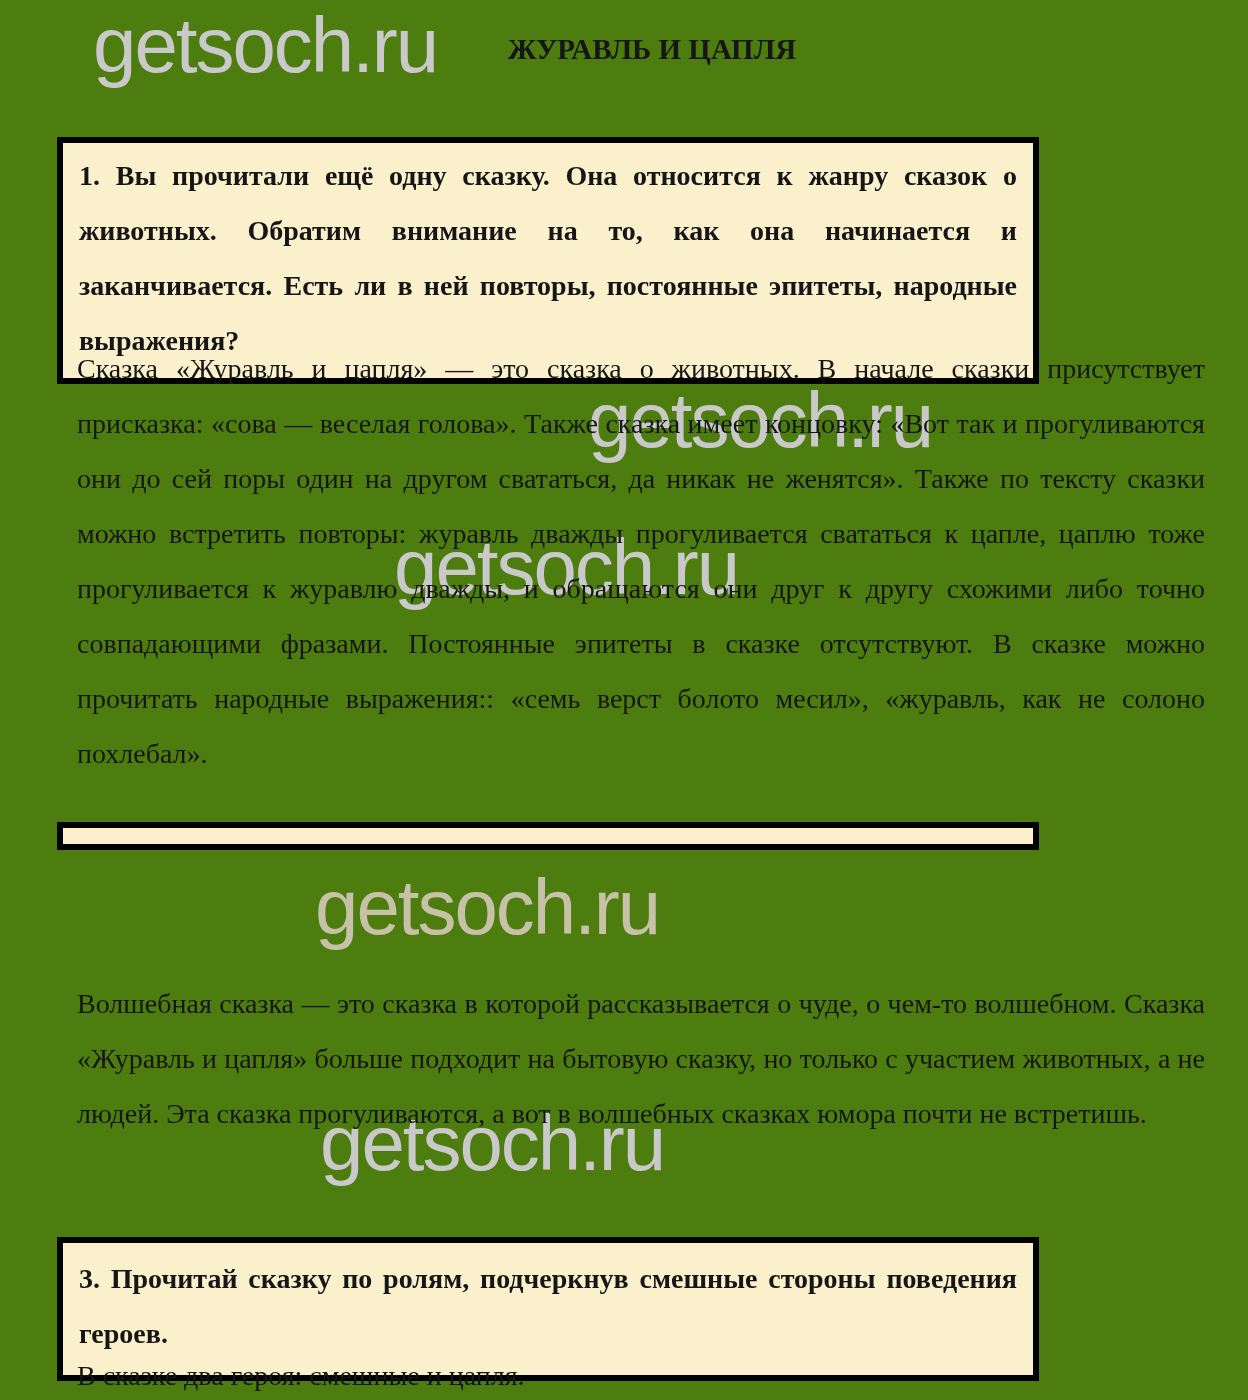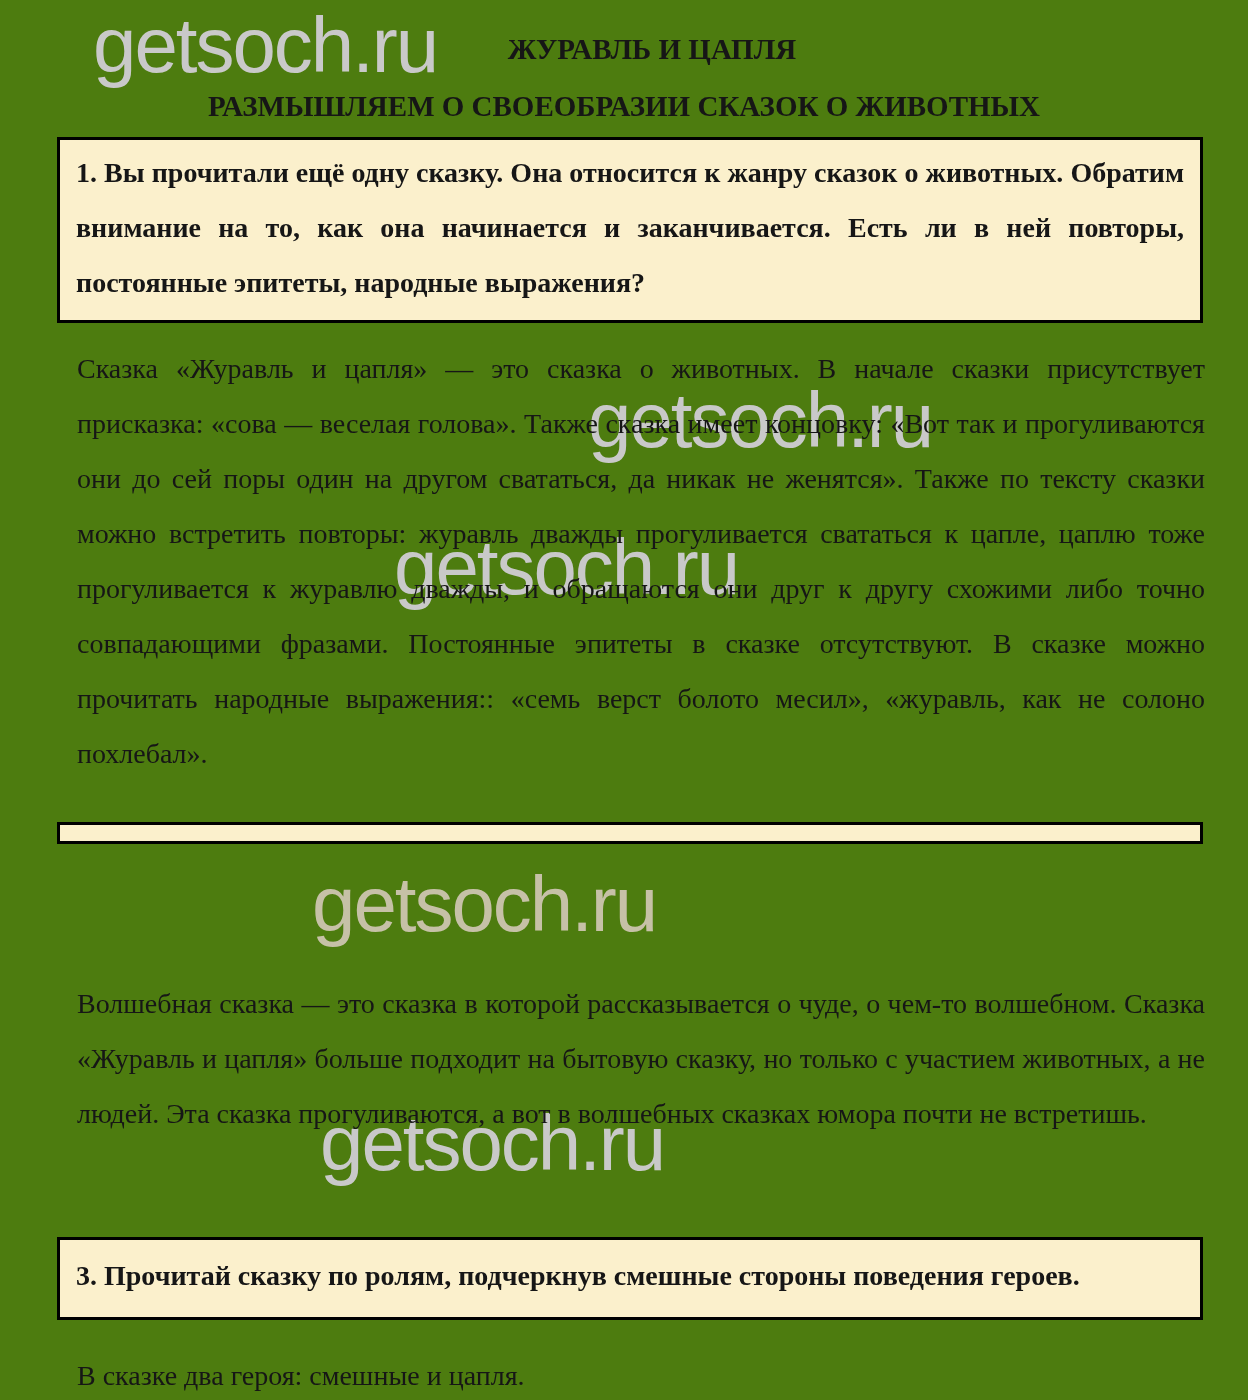--- a/index.html
+++ b/index.html
@@ -50,24 +50,24 @@
     line-height: 36px;
     z-index: 2;
   }
   .title    { top: 31px; margin-left: 28px; }
   .subtitle { top: 88px; }
 
   
   .qbox {
     position: absolute;
     left: 57px;
-    width: 1146px;
+    width: 982px;
     box-sizing: border-box;
     background: #fbf0cc;
-    border: 3px solid #000000;
+    border: 6px solid #000000;
     z-index: 2;
   }
   .qbox .qtext {
     position: relative;
     z-index: 2;
     margin: 0;
     font-size: 28px;
     font-weight: bold;
     line-height: 55px;
     text-align: justify;
@@ -95,21 +95,20 @@
 <body>
 
 <div class="page">
 
   <div class="wm wm-on-white wm1">getsoch.ru</div>
   <div class="wm wm-on-white wm2">getsoch.ru</div>
   <div class="wm wm-on-white wm3">getsoch.ru</div>
   <div class="wm wm-on-white wm5">getsoch.ru</div>
 
   <h1 class="title">ЖУРАВЛЬ И ЦАПЛЯ</h1>
-  <h2 class="subtitle">РАЗМЫШЛЯЕМ О СВОЕОБРАЗИИ СКАЗОК О ЖИВОТНЫХ</h2>
 
   <div class="qbox qbox1">
     <p class="qtext">1. Вы прочитали ещё одну сказку. Она относится к жанру сказок о животных. Обратим внимание на то, как она начинается и заканчивается. Есть ли в ней повторы, постоянные эпитеты, народные выражения?</p>
   </div>
 
   <p class="answer a1">Сказка «Журавль и цапля» — это сказка о животных. В начале сказки присутствует присказка: «сова — веселая голова». Также сказка имеет концовку: «Вот так и прогуливаются они до сей поры один на другом свататься, да никак не женятся». Также по тексту сказки можно встретить повторы: журавль дважды прогуливается свататься к цапле, цаплю тоже прогуливается к журавлю дважды, и обращаются они друг к другу схожими либо точно совпадающими фразами. Постоянные эпитеты в сказке отсутствуют. В сказке можно прочитать народные выражения:: «семь верст болото месил», «журавль, как не солоно похлебал».</p>
 
   <div class="qbox qbox2">
     <div class="wm wm-on-box wm4">getsoch.ru</div>
   </div>

